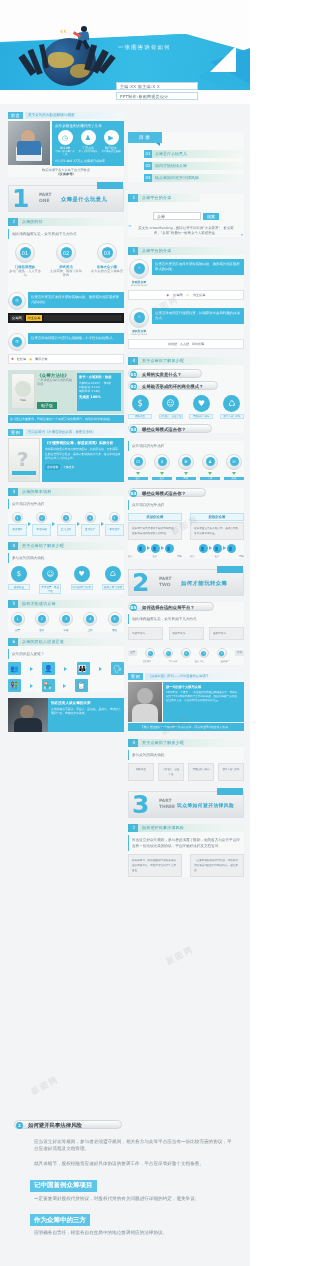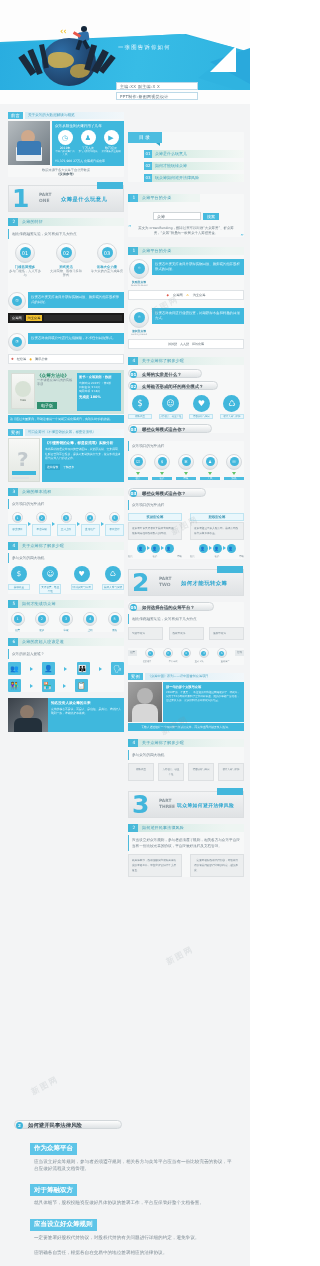--- a/index.html
+++ b/index.html
@@ -751,35 +751,32 @@
     </div>
   </div>
 
   <div class="footsec" style="top:1120px;">
     <div style="margin-left:14px;width:108px;" class="ttl-pill">
       <span class="n">2</span>
       <span style="font-size:5.4px;">如何避开民事法律风险</span>
     </div>
 
     <div style="margin-top:6px;">
+      <div class="f-p" style="padding-left:34px;padding-right:18px;">应当设立好众筹规则，参与者必须遵守规则，相关各方与众筹平台应当有一份比较完善的协议，平台应做好流程及文档管理。</div>
+
+      <div class="f-p" style="padding-left:34px;padding-right:18px;">就具体细节，股权投融资应做好具体协议的签署工作，平台应保管好整个文档备查。</div>
+
       <div style="padding-left:30px;">
-        <span class="f-h3">作为众筹平台</span>
-      </div>
-      <div class="f-p" style="padding-left:34px;padding-right:18px;">应当设立好众筹规则，参与者必须遵守规则，相关各方与众筹平台应当有一份比较完善的协议，平台应做好流程及文档管理。</div>
+        <span class="f-h3">记中国首例众筹项目</span>
+      </div>
+      <div class="f-p" style="padding-left:34px;padding-right:18px;">一定要签署好股权代持协议，对股权代持的有关问题进行详细的约定，避免争议。</div>
 
       <div style="padding-left:30px;">
-        <span class="f-h3">对于筹融双方</span>
-      </div>
-      <div class="f-p" style="padding-left:34px;padding-right:18px;">就具体细节，股权投融资应做好具体协议的签署工作，平台应保管好整个文档备查。</div>
-
-      <div style="padding-left:30px;">
-        <span class="f-h3">应当设立好众筹规则</span>
-      </div>
-      <div class="f-p" style="padding-left:34px;padding-right:18px;">一定要签署好股权代持协议，对股权代持的有关问题进行详细的约定，避免争议。</div>
-
+        <span class="f-h3">作为众筹中的三方</span>
+      </div>
       <div class="f-p" style="padding-left:34px;padding-right:18px;">应明确各自责任，根据各自在交易中的地位签署相应的法律协议。</div>
     </div>
   </div>
 
   <div class="wm" style="left:150px;top:300px;">新图网</div>
   <div class="wm" style="left:170px;top:520px;">新图网</div>
   <div class="wm" style="left:160px;top:720px;">新图网</div>
   <div class="wm" style="left:165px;top:950px;">新图网</div>
   <div class="wm" style="left:30px;top:1080px;">新图网</div>
 </div>

